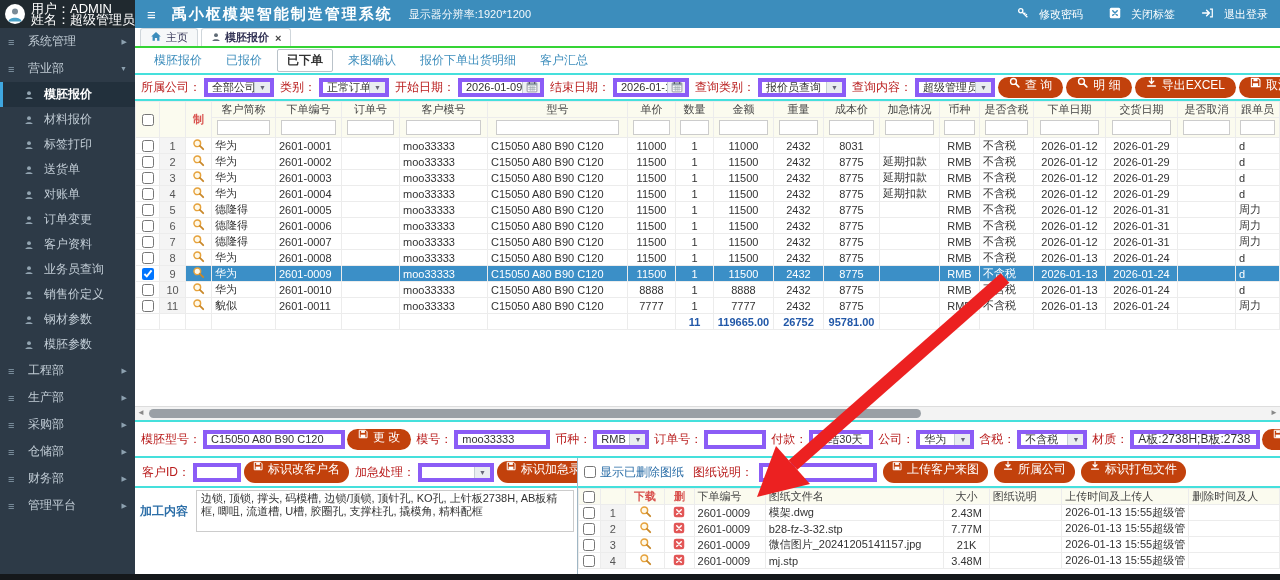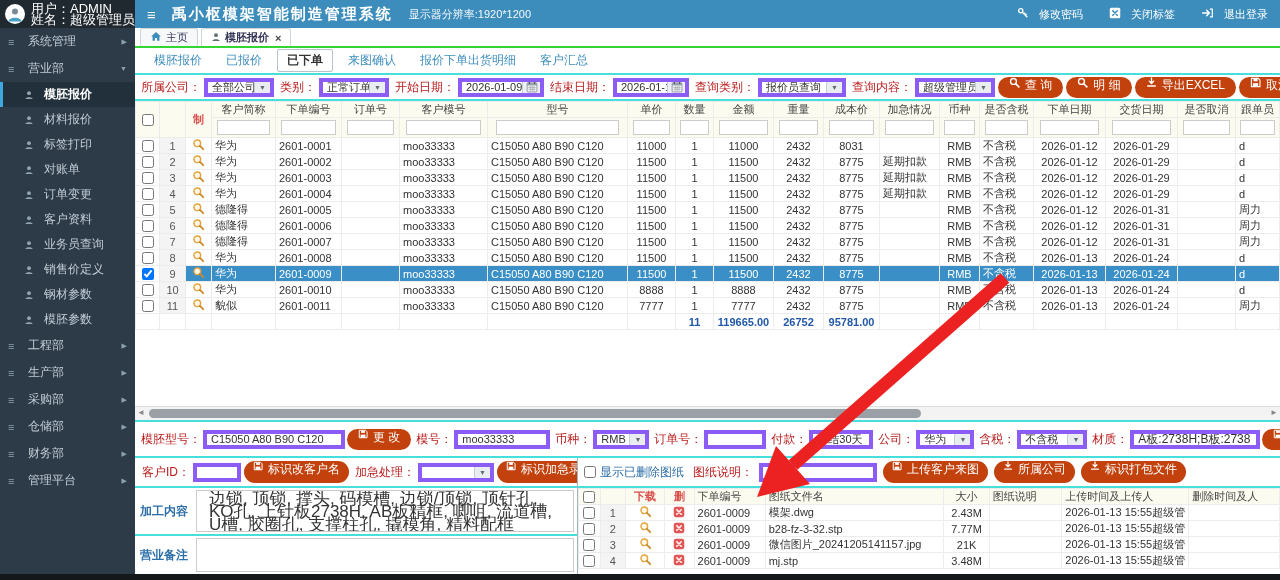--- a/index.html
+++ b/index.html
@@ -66,21 +66,21 @@
 
   .form1 { height:34px; flex:none; display:flex; align-items:center; gap:2px; padding:0 3px; font-size:12px; white-space:nowrap; overflow:hidden; }
   .tbox { padding:0 4px; font-size:11px; }
   .tbox input { border:none; outline:none; width:100%; font-size:11px; }
 
   .bsplit { flex:1; display:flex; overflow:hidden; }
   .bleft { width:443px; flex:none; border-right:1px solid #9fb6c4; display:flex; flex-direction:column; overflow:hidden; }
   .row2 { height:30px; flex:none; display:flex; align-items:center; gap:3px; padding:0 4px; border-bottom:2px solid #45e0dc; white-space:nowrap; overflow:hidden; }
   .contentrow { display:flex; overflow:hidden; }
   .content-label { width:58px; flex:none; color:#2d6fa8; display:flex; align-items:center; justify-content:center; font-size:12px; font-weight:bold; }
-  .content-box { flex:1; margin:2px 3px; border:1px solid #ccc; padding:1px 12px; font-size:17px; line-height:13px; overflow:hidden; white-space:normal; }
+  .content-box { flex:1; margin:2px 3px; border:1px solid #ccc; padding:1px 4px; font-size:11px; line-height:13px; overflow:hidden; white-space:normal; }
   .procrow { height:46px; flex:none; }
   .remrow { flex:1; border-top:2px solid #45e0dc; }
   .bright { flex:1; display:flex; flex-direction:column; overflow:hidden; }
   .cb-label { display:inline-flex; align-items:center; gap:4px; }
   .red-th { color:#d9534f !important; font-weight:bold !important; }
 
   .footer-strip { position:absolute; left:0; top:574px; width:1280px; height:6px; background:#15181b; z-index:5; }
   .arrow-overlay { position:absolute; left:0; top:0; width:1280px; height:580px; z-index:9; pointer-events:none; }
   .small-pill { height:22px; }
 </style>
@@ -163,20 +163,29 @@
         <span class="sb-label">材料报价</span>
       </div>
       <div class="sb-item sb-sub">
         <span class="sb-ico">
           <svg width="10" height="10" viewBox="0 0 16 16">
             <circle cx="8" cy="5" r="3.1" fill="#93a5b2"></circle>
             <path d="M2.2 14.5 C2.2 10.6 13.8 10.6 13.8 14.5 Z" fill="#93a5b2"></path>
           </svg>
         </span>
         <span class="sb-label">标签打印</span>
+      </div>
+      <div class="sb-item sb-sub">
+        <span class="sb-ico">
+          <svg width="10" height="10" viewBox="0 0 16 16">
+            <circle cx="8" cy="5" r="3.1" fill="#93a5b2"></circle>
+            <path d="M2.2 14.5 C2.2 10.6 13.8 10.6 13.8 14.5 Z" fill="#93a5b2"></path>
+          </svg>
+        </span>
+        <span class="sb-label">送货单</span>
       </div>
       <div class="sb-item sb-sub">
         <span class="sb-ico">
           <svg width="10" height="10" viewBox="0 0 16 16">
             <circle cx="8" cy="5" r="3.1" fill="#93a5b2"></circle>
             <path d="M2.2 14.5 C2.2 10.6 13.8 10.6 13.8 14.5 Z" fill="#93a5b2"></path>
           </svg>
         </span>
         <span class="sb-label">对账单</span>
       </div>
@@ -854,24 +863,20 @@
                   <rect x="5" y="2.6" width="6" height="3.6" fill="#fff"></rect>
                   <rect x="4.2" y="9" width="7.6" height="5" fill="#fff"></rect>
                 </svg>
               </span>
               <span>标识加急录入</span>
             </button>
         </div>
         <div class="contentrow procrow">
           <span class="content-label">加工内容</span>
           <div class="content-box">边锁, 顶锁, 撑头, 码模槽, 边锁/顶锁, 顶针孔, KO孔, 上针板2738H, AB板精框, 唧咀, 流道槽, U槽, 胶圈孔, 支撑柱孔, 撬模角, 精料配框</div>
-        </div>
-        <div class="contentrow remrow">
-          <span class="content-label">营业备注</span>
-          <div class="content-box"></div>
         </div>
       </div>
       <div class="bright">
         <div class="row2" style="gap:6px; padding:0 6px;">
           <span class="cb-label">
               <input type="checkbox" style="width: 12px; height: 12px;">
               <span style="color:#2d6fa8;">显示已删除图纸</span>
             </span>
           <span class="fld-label">图纸说明：</span>
           <span class="tbox" style="width:118px;">

